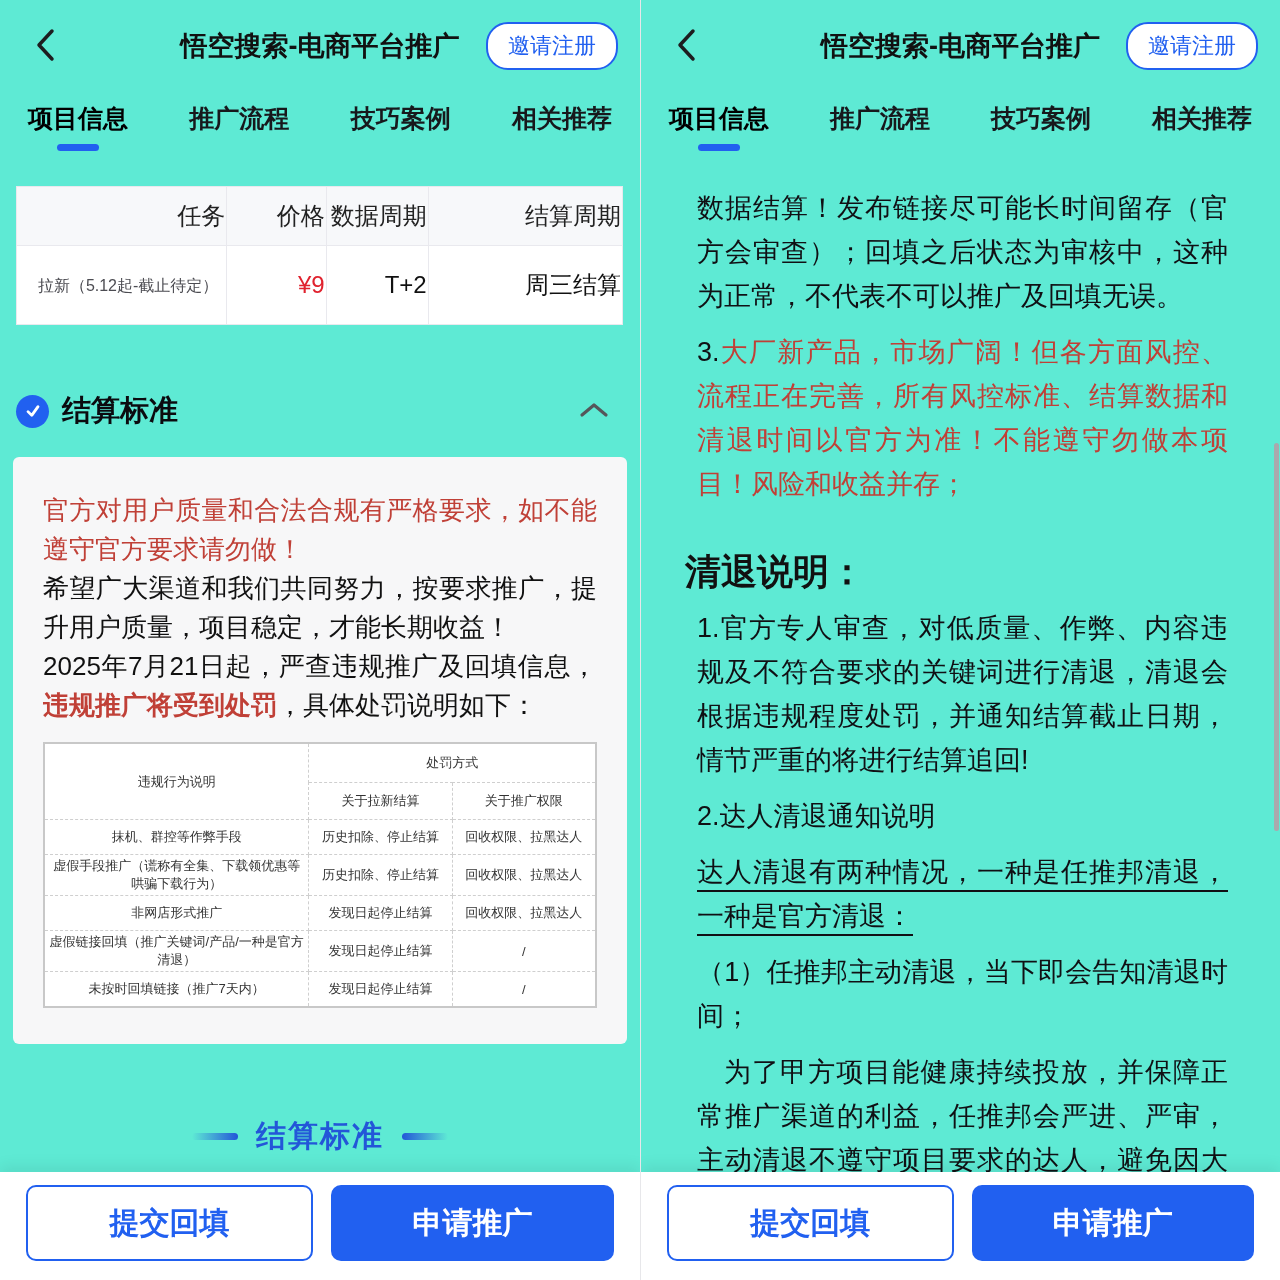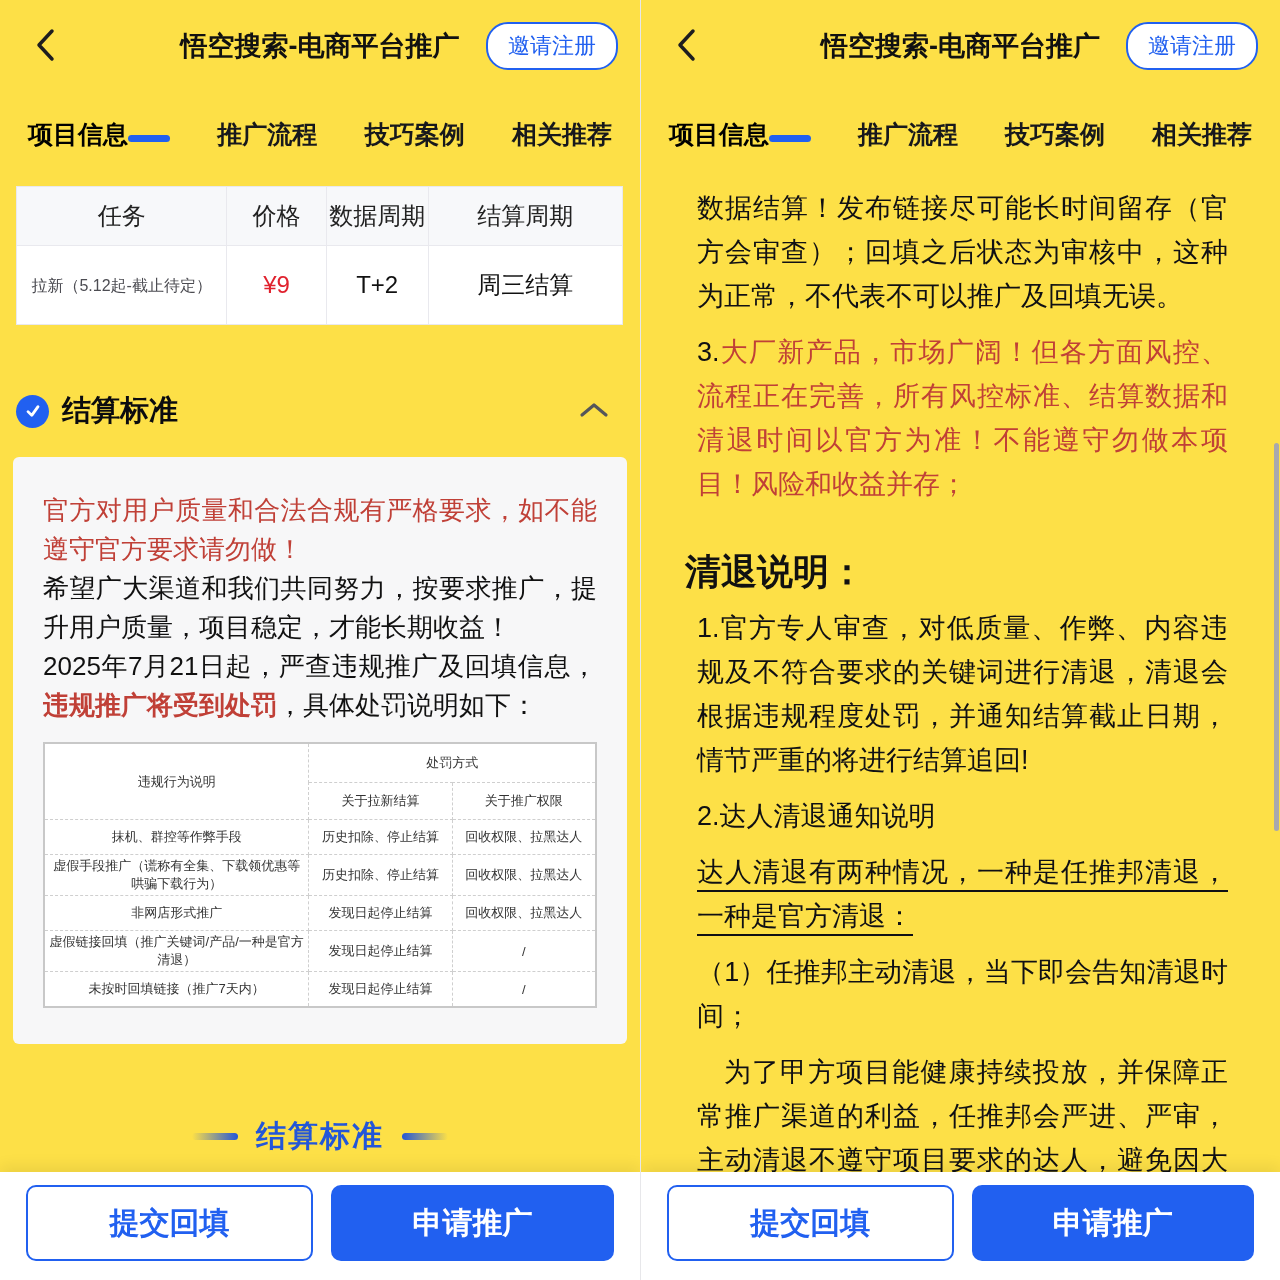--- a/index.html
+++ b/index.html
@@ -1,39 +1,39 @@
 <!DOCTYPE html>
 <html style="--accent: #2160f0; --red: #c04037; --price: #e0222e;"><head>
 <meta charset="utf-8">
 <style>
   html,body{margin:0;padding:0;background:#ffffff;}
   body{width:1280px;height:1280px;overflow:hidden;
        font-family:"Liberation Sans","DejaVu Sans",sans-serif;color:#111;}
   .screen{display:flex;width:1280px;height:1280px;}
-  .panel{position:relative;width:640px;height:1280px;background:#fde047;overflow:hidden;flex:0 0 640px;}
+  .panel{position:relative;width:640px;height:1280px;background:#5eead4;overflow:hidden;flex:0 0 640px;}
   .panel-right{border-left:1px solid #e7e7ea;box-sizing:border-box;}
 
   
   .appbar{position:relative;height:92px;display:flex;align-items:center;justify-content:center;}
   .back{position:absolute;left:30px;top:24px;background:none;border:none;padding:4px;cursor:pointer;}
   .title{font-size:27px;font-weight:700;color:#111;}
   .invite{position:absolute;right:22px;top:22px;background:#fff;border:2px solid var(--accent);
           color:var(--accent);border-radius:22px;padding:7px 20px;font-size:22px;cursor:pointer;
           font-family:inherit;}
 
   
   .tabs{display:flex;justify-content:space-between;padding:10px 28px 0 28px;height:74px;box-sizing:border-box;}
-  .tab{display:flex;flex-direction:row;align-items:center;font-size:25px;font-weight:600;
+  .tab{display:flex;flex-direction:column;align-items:center;font-size:25px;font-weight:600;
        color:#17181c;cursor:pointer;}
   .tab.active{font-weight:700;color:#000;}
   .ind{display:block;width:42px;height:7px;border-radius:4px;background:var(--accent);margin-top:9px;}
 
   
   .price-table{width:607px;margin:20px auto 0 16px;border-collapse:collapse;font-size:24px;}
-  .price-table th,.price-table td{border:1px solid #e9e9ee;text-align:center;}
+  .price-table th,.price-table td{border:1px solid #e9e9ee;text-align:right;}
   .price-table th{background:#f7f8fa;height:56px;font-weight:400;color:#222;}
   .price-table td{height:70px;background:#fff;}
   .td-task{color:#4c4c52;font-size:16px;line-height:31px;padding:4px 8px;width:201px;}
   .td-price{color:var(--price);width:100px;}
   .td-cycle{width:102px;}
   .td-settle{width:200px;}
 
   
   .sec-head{display:flex;align-items:center;margin:66px 24px 0 16px;}
   .badge{width:33px;height:33px;border-radius:50%;background:var(--accent);display:flex;

